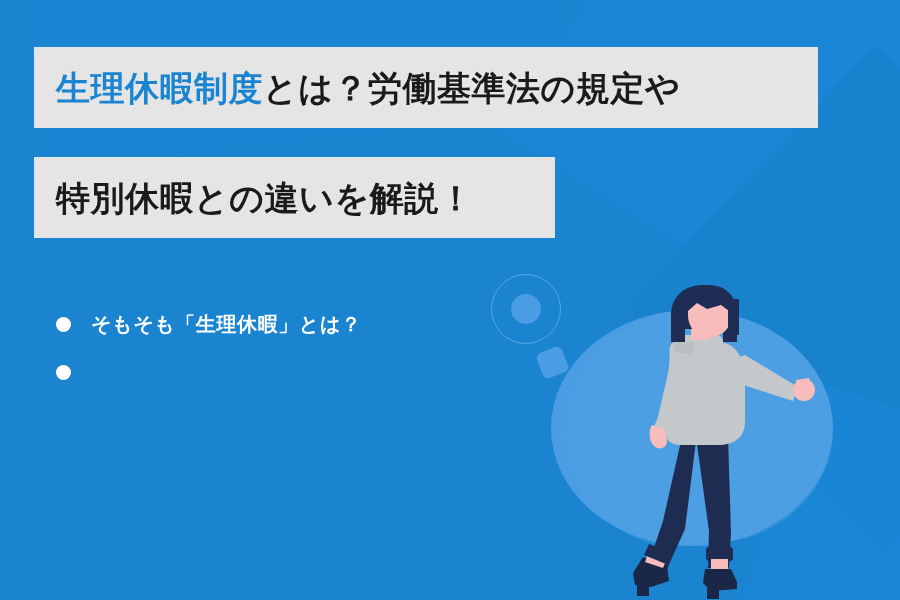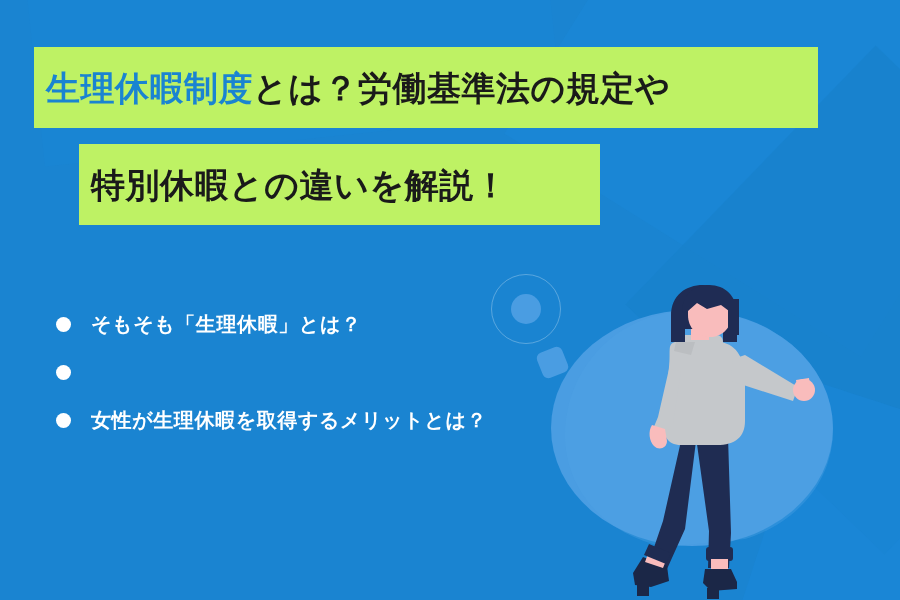--- a/index.html
+++ b/index.html
@@ -59,27 +59,27 @@
     position:absolute; left:539px; top:349px;
     width:27px; height:27px;
     background:#4a9de2;
     border-radius:6px;
     transform:rotate(-22deg);
   }
 
   
   .title-box {
     position:absolute;
-    background:#bef264;
+    background:#e5e5e5;
     display:flex; align-items:center;
-    padding-left:12px;
+    padding-left:22px;
     white-space:nowrap;
   }
   #title-box-1 { left:34px; top:47px;  width:784px; height:81px; }
-  #title-box-2 { left:34px; top:144px; width:521px; height:81px;margin-left:45px; }
+  #title-box-2 { left:34px; top:157px; width:521px; height:81px; }
 
   .title-text {
     font-size:34px;
     font-weight:bold;
     letter-spacing:.5px;
     color:#1a1a1a;
     line-height:1;
   }
   .title-accent { color:#1a84d1; }
 
@@ -197,20 +197,16 @@
 
     <div class="bullet-row">
       <span class="bullet-marker"></span>
       <span class="bullet-label">そもそも「生理休暇」とは？</span>
     </div>
 
     <div class="bullet-row">
       <span class="bullet-marker"></span>
     </div>
 
-    <div class="bullet-row">
-      <span class="bullet-marker"></span>
-      <span class="bullet-label">女性が生理休暇を取得するメリットとは？</span>
-    </div>
 
   </div>
 
 </div>
 
 </body></html>

